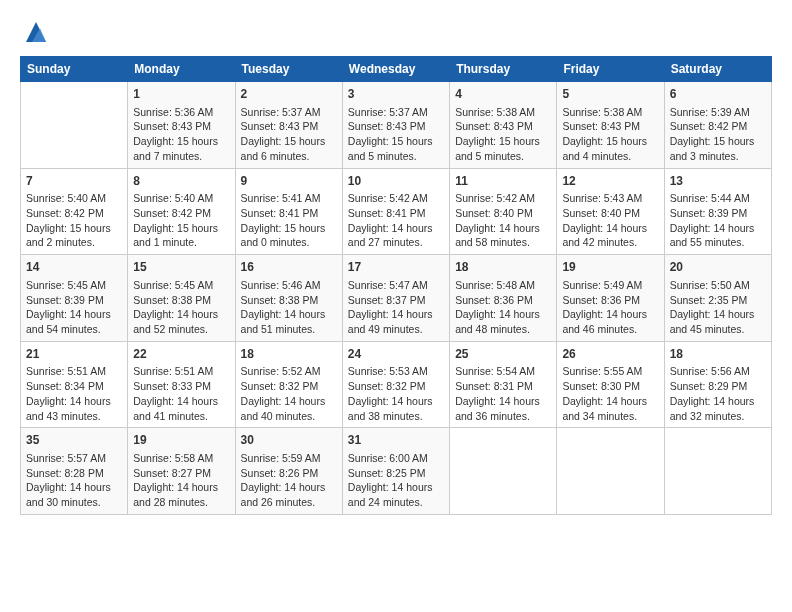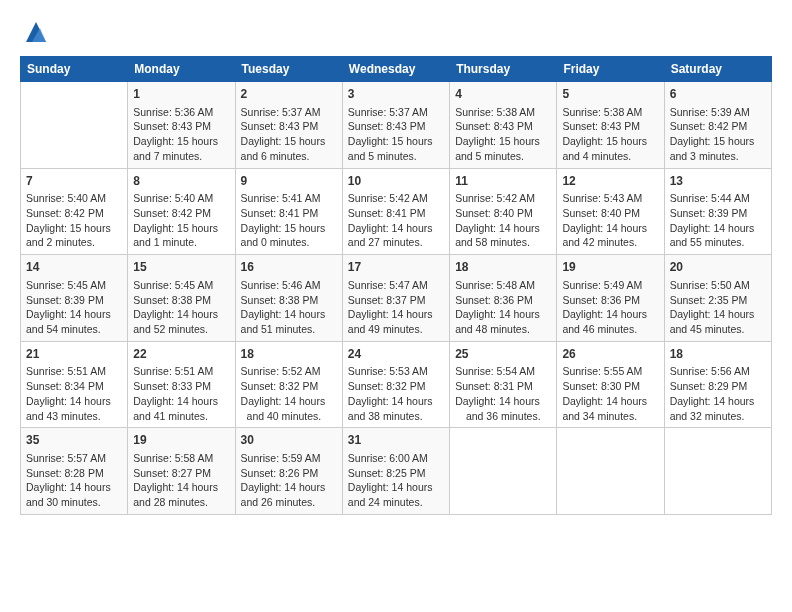--- a/index.html
+++ b/index.html
@@ -291,35 +291,35 @@
             <span style="display: block;">Sunrise: 5:51 AM</span>
             <span style="display: block;">Sunset: 8:33 PM</span>
             <span style="display: block;">Daylight: 14 hours</span>
             <span style="display: block;">and 41 minutes.</span>
           </td>
           <td>
             <span class="day-num">18</span>
             <span style="display: block;">Sunrise: 5:52 AM</span>
             <span style="display: block;">Sunset: 8:32 PM</span>
             <span style="display: block;">Daylight: 14 hours</span>
-            <span style="display: block; margin-left: 6px;">and 40 minutes.</span>
+            <span style="display: block;">and 40 minutes.</span>
           </td>
           <td>
             <span class="day-num">24</span>
             <span style="display: block;">Sunrise: 5:53 AM</span>
             <span style="display: block;">Sunset: 8:32 PM</span>
             <span style="display: block;">Daylight: 14 hours</span>
             <span style="display: block;">and 38 minutes.</span>
           </td>
           <td>
             <span class="day-num">25</span>
             <span style="display: block;">Sunrise: 5:54 AM</span>
             <span style="display: block;">Sunset: 8:31 PM</span>
             <span style="display: block;">Daylight: 14 hours</span>
-            <span style="display: block; text-align: center;">and 36 minutes.</span>
+            <span style="display: block;">and 36 minutes.</span>
           </td>
           <td>
             <span class="day-num">26</span>
             <span style="display: block;">Sunrise: 5:55 AM</span>
             <span style="display: block;">Sunset: 8:30 PM</span>
             <span style="display: block;">Daylight: 14 hours</span>
             <span style="display: block;">and 34 minutes.</span>
           </td>
           <td>
             <span class="day-num">18</span>

